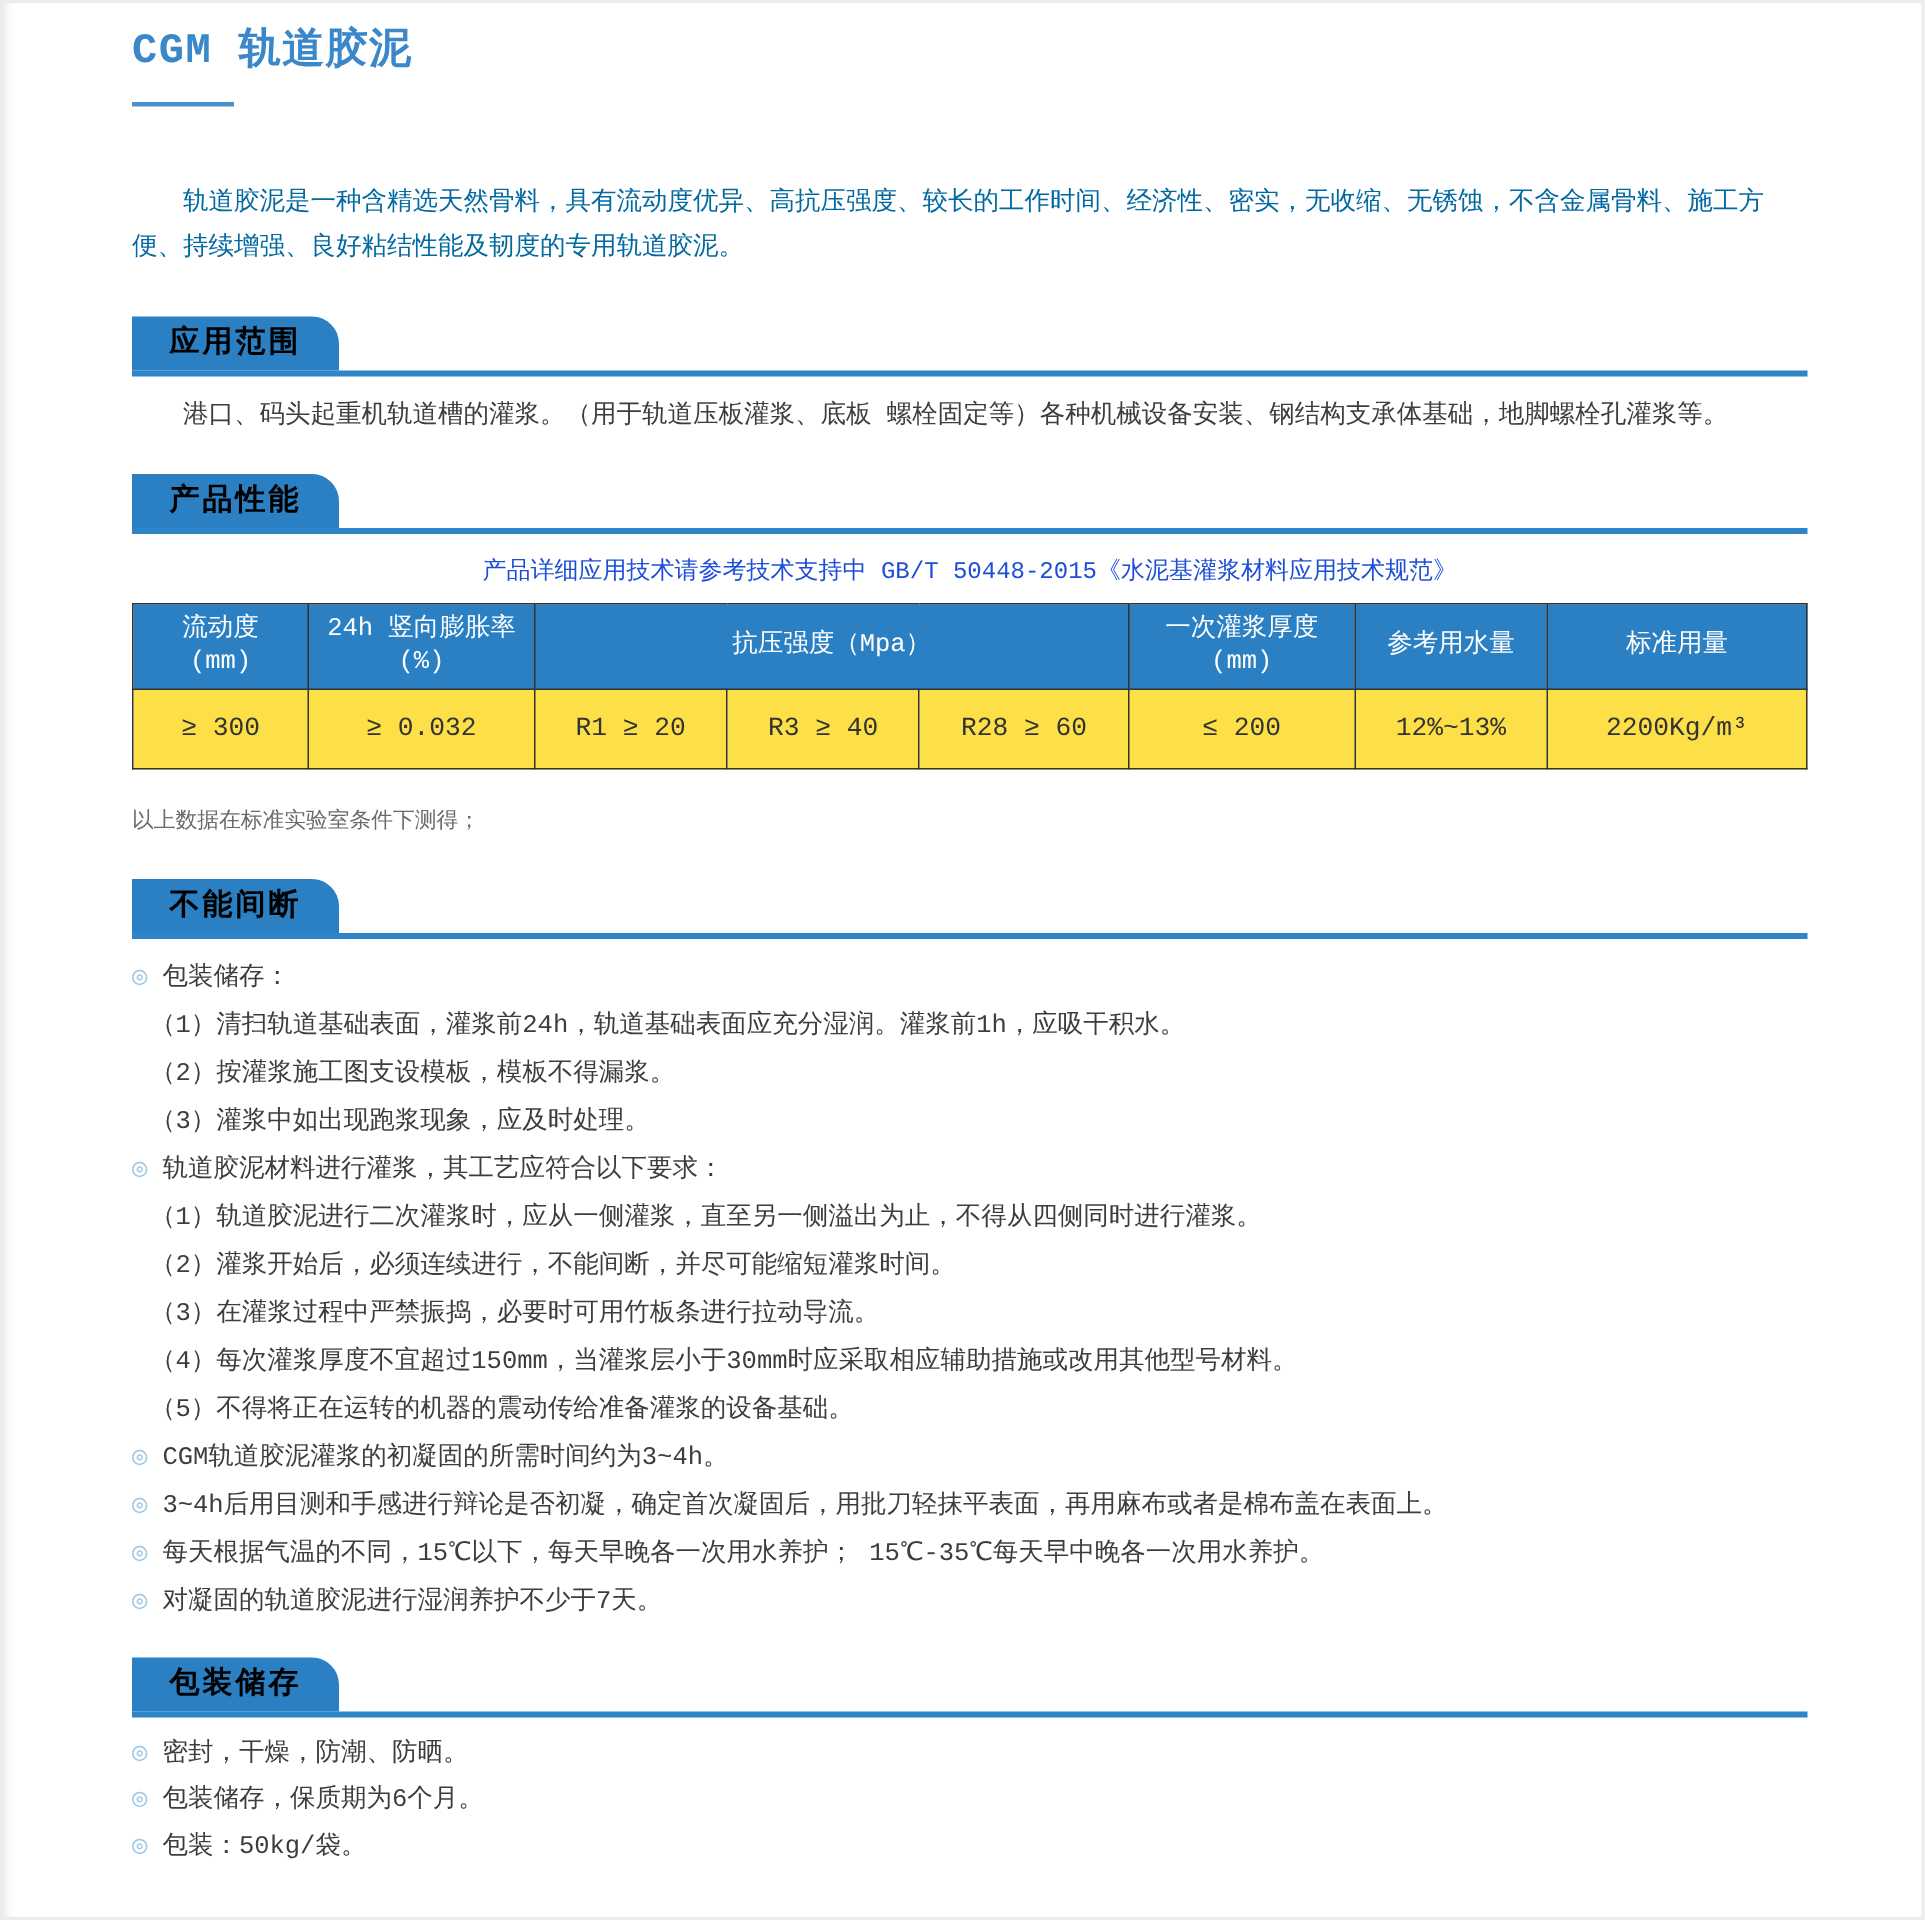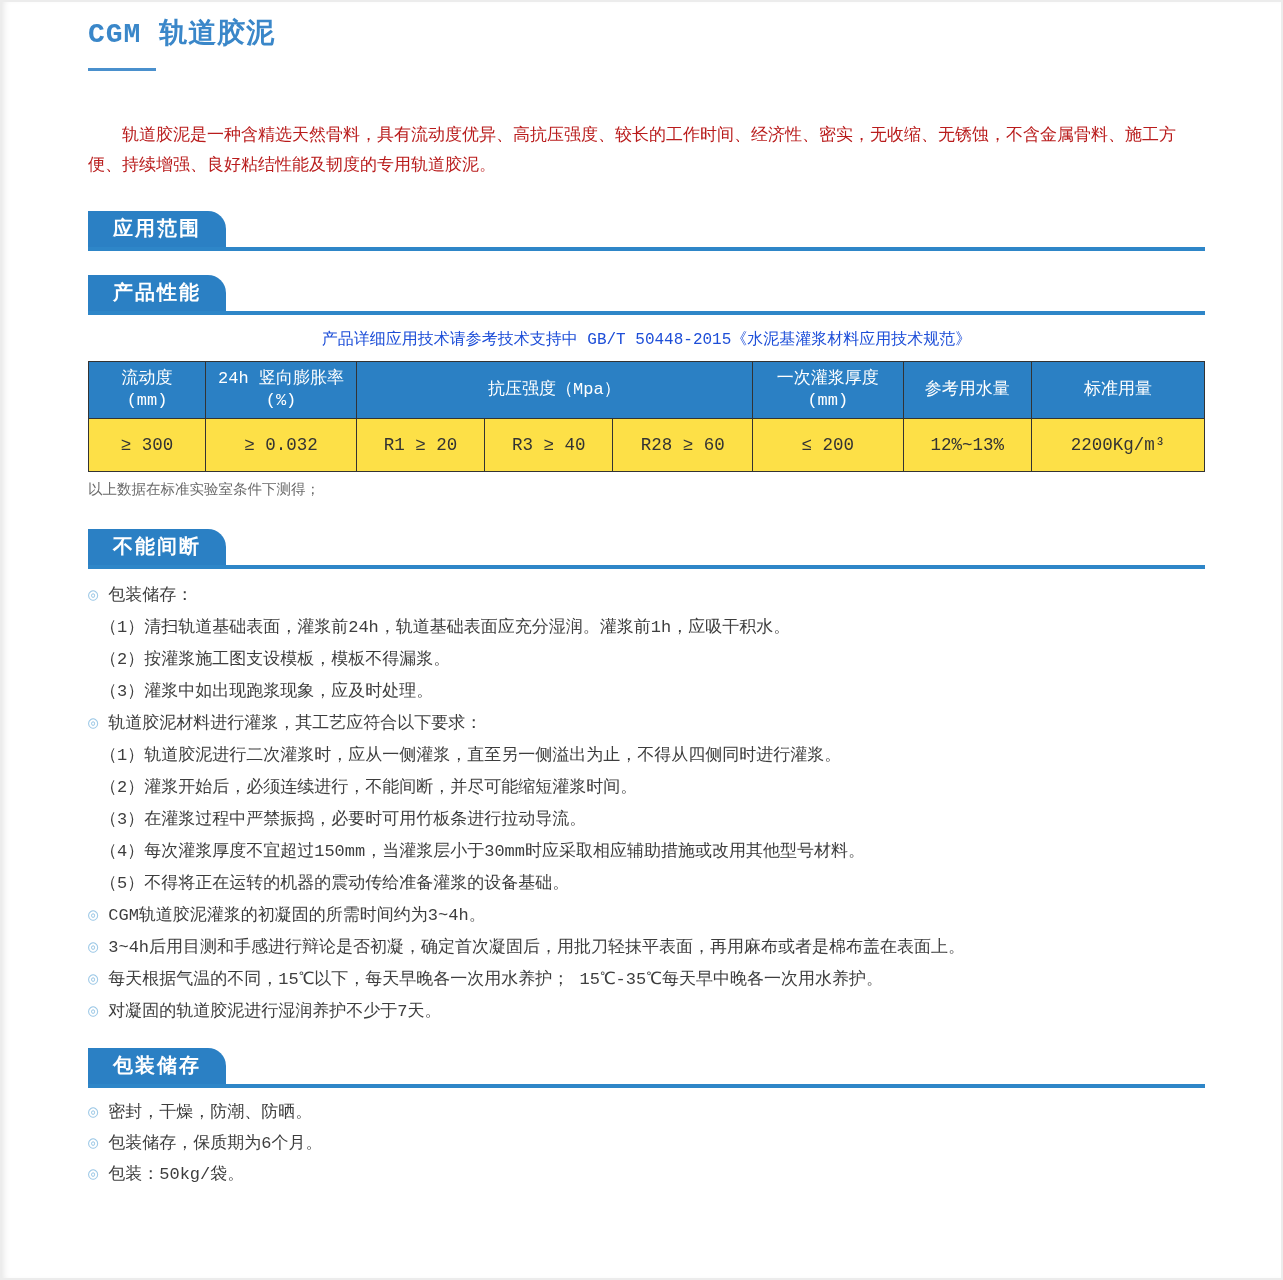--- a/index.html
+++ b/index.html
@@ -27,31 +27,31 @@
   }
   .title-rule{
     width:68px;height:3px;background:#4a90cd;
     margin-top:18px;
   }
   p.intro{
     margin:50px 0 0 0;
     font-size:17px;
     line-height:30px;
     text-indent:2em;
-    color:#b91c1c;
+    color:#0369a1;
   }
   section{display:block;}
   .sec-head{
     border-bottom:4px solid #2e86c8;
     line-height:0;
   }
   .badge{
     display:inline-block;
     background:#2b80c4;
-    color:#ffffff;
+    color:#000000;
     font-size:20px;
     font-weight:bold;
     letter-spacing:2px;
     line-height:22px;
     padding:8px 25px 6px 25px;
     border-top-right-radius:18px;
   }
   .sec-application{margin-top:30px;}
   .sec-performance{margin-top:24px;}
   .sec-process{margin-top:30px;}
@@ -90,21 +90,21 @@
     line-height:22px;
     height:52px;
   }
   table.spec tbody td{
     height:48px;
     font-size:17.5px;
     color:#333333;
     background:#fde047;
   }
   p.lab-note{
-    margin:8px 0 0 0;
+    margin:24px 0 0 0;
     font-size:14.5px;
     color:#6a6a6a;
   }
   .list{margin-top:16px;}
   .li{
     display:flex;
     align-items:flex-start;
     margin-bottom:11px;
     font-size:17px;
     line-height:21px;
@@ -129,20 +129,21 @@
 
   <h1 class="title">CGM 轨道胶泥</h1>
   <div class="title-rule"></div>
 
   <p class="intro">轨道胶泥是一种含精选天然骨料，具有流动度优异、高抗压强度、较长的工作时间、经济性、密实，无收缩、无锈蚀，不含金属骨料、施工方便、持续增强、良好粘结性能及韧度的专用轨道胶泥。</p>
 
   <section class="sec-application">
     <div class="sec-head">
       <span class="badge">应用范围</span>
     </div>
+    <p class="sec-body">港口、码头起重机轨道槽的灌浆。（用于轨道压板灌浆、底板 螺栓固定等）各种机械设备安装、钢结构支承体基础，地脚螺栓孔灌浆等。</p>
   </section>
 
   <section class="sec-performance">
     <div class="sec-head">
       <span class="badge">产品性能</span>
     </div>
     <p class="ref-note">产品详细应用技术请参考技术支持中 GB/T 50448-2015《水泥基灌浆材料应用技术规范》</p>
 
     <table class="spec">
       <colgroup>

